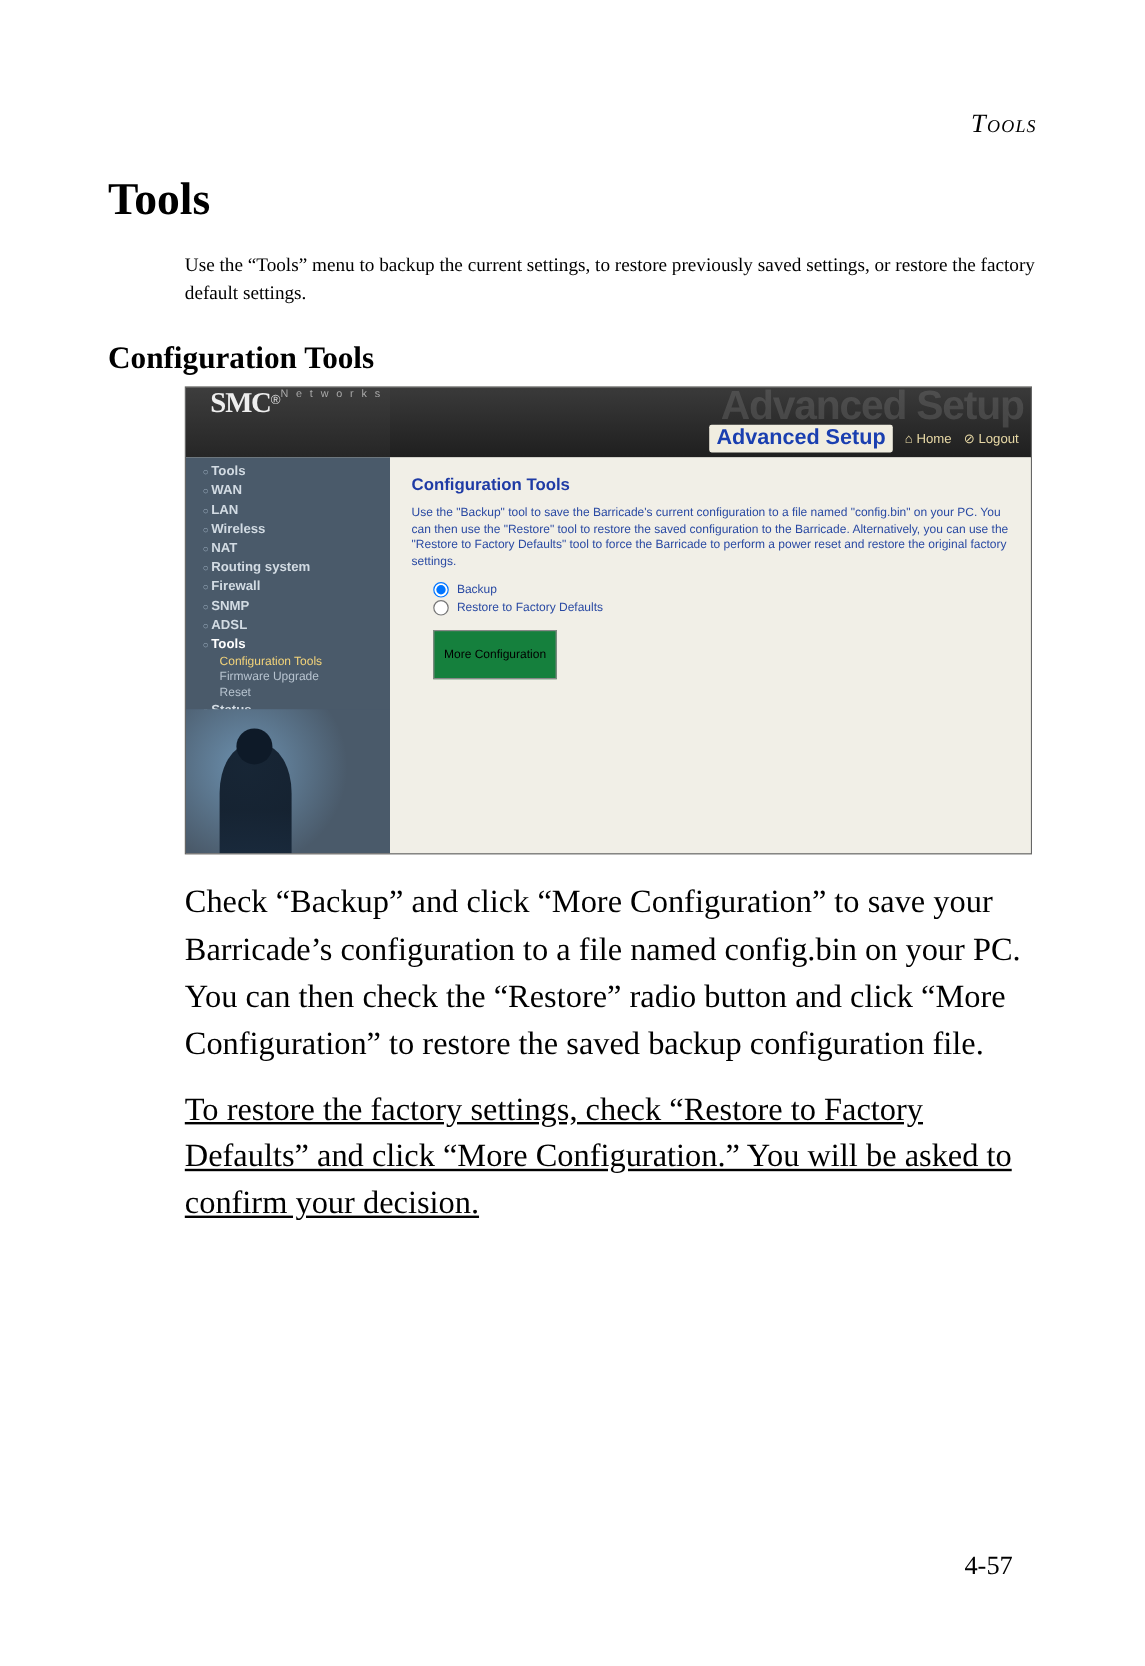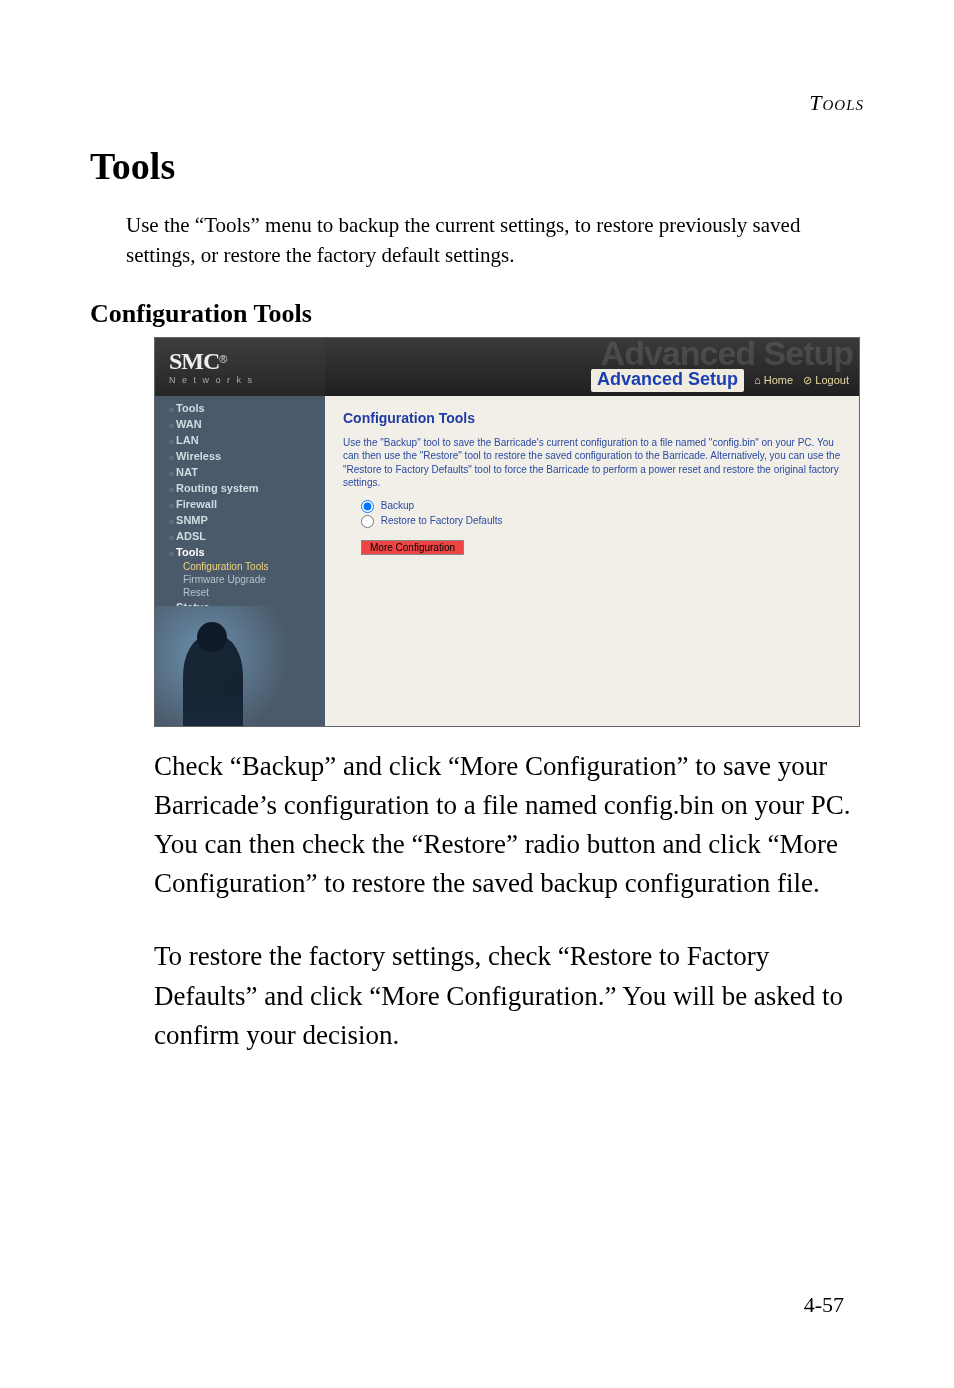--- a/index.html
+++ b/index.html
@@ -1,53 +1,53 @@
 <!DOCTYPE html>
 <html><head>
 <meta charset="utf-8">
 <style>
   * { margin: 0; padding: 0; box-sizing: border-box; }
   html, body { width: 954px; height: 1388px; background: #fff; font-family: Georgia, 'Times New Roman', serif; color: #000; }
   .page { padding: 90px 90px 60px 90px; border-radius: 20px; }
   .header-label { font-style: italic; font-variant: small-caps; text-align: right; font-size: 22px; font-family: Georgia, serif; margin-bottom: 28px; letter-spacing: 1px; }
   h1.main { font-family: Georgia, serif; font-weight: bold; font-size: 38px; margin-bottom: 22px; }
-  .intro { margin-left: 36px; font-size: 21px; line-height: 1.45; margin-bottom: 28px; }
+  .intro { margin-left: 64px; font-size: 16px; line-height: 1.45; margin-bottom: 28px; }
   h2.sub { font-family: Georgia, serif; font-weight: bold; font-size: 26px; margin-bottom: 8px; }
 
   
   .app { margin-left: 64px; width: 706px; height: 390px; border: 1px solid #666; display: flex; flex-direction: column; background: #e9e9e0; font-family: Verdana, Arial, sans-serif; }
   .app-top { display: flex; height: 58px; background: linear-gradient(#484848, #2b2b2b); position: relative; }
-  .logo-cell { width: 170px; display: flex; flex-direction: column; justify-content: center; padding-left: 14px; color: #ddd; background: linear-gradient(#3d3d3d, #262626); }
+  .logo-cell { width: 170px; display: flex; flex-direction: row; justify-content: center; padding-left: 14px; color: #ddd; background: linear-gradient(#3d3d3d, #262626); }
   .logo-text { font-family: Georgia, serif; font-weight: bold; font-size: 24px; letter-spacing: -1px; color: #eee; }
   .logo-r { font-size: 11px; vertical-align: super; }
   .logo-sub { font-size: 9px; letter-spacing: 2px; color: #aaa; }
   .banner { flex: 1; position: relative; background: linear-gradient(#3a3a3a, #1f1f1f); overflow: hidden; }
   .faded-word { position: absolute; top: -4px; right: 6px; font-size: 34px; font-family: Arial, sans-serif; font-weight: bold; color: rgba(120,120,120,0.35); letter-spacing: -1px; }
   .setup-bar { position: absolute; bottom: 4px; left: 0; right: 0; display: flex; justify-content: flex-end; align-items: center; gap: 10px; padding-right: 10px; }
   .setup-label { background: #f0ede0; color: #1a3fb0; font-weight: bold; font-size: 18px; padding: 0 6px 2px 6px; border-radius: 2px; font-family: Arial, sans-serif; }
   .tb-link { font-size: 11px; color: #e7d8a5; }
   .app-body { flex: 1; display: flex; overflow: hidden; }
   .sidebar { width: 170px; background: #4a5a6a; color: #d2dbe3; font-size: 11px; padding-top: 4px; }
   .nav-item { padding: 2px 0 2px 14px; font-weight: bold; }
   .nav-item::before { content: "○ "; font-size: 8px; color: #9ab; }
   .nav-item.current { color: #fff; }
   .nav-sub { padding: 1px 0 1px 28px; font-size: 10px; color: #b7c3cf; font-weight: normal; }
   .nav-sub.sel { color: #f2d37a; }
   .content { flex: 1; background: #f1efe7; padding: 14px 16px 10px 18px; font-size: 10px; color: #2a4aa3; position: relative; }
   .content h3 { color: #1f3ba5; font-size: 14px; font-family: Arial, sans-serif; margin-bottom: 10px; }
   .content p.desc { color: #2a4aa3; font-size: 10px; line-height: 1.35; margin-bottom: 10px; }
   .radio-row { margin: 2px 0 2px 18px; color: #2a4aa3; }
   .radio-row input { vertical-align: middle; margin-right: 4px; }
-  .btn-more { margin: 10px 0 16px 18px; background: #ef4444; border: 1px solid #888; font-size: 10px; padding: 1px 8px; font-family: Arial, sans-serif; }
+  .btn-more { margin: 10px 0 16px 18px; background: #15803d; border: 1px solid #888; font-size: 10px; padding: 14px 8px; font-family: Arial, sans-serif; }
   .side-img { position: absolute; left: 0; bottom: 0; width: 170px; height: 120px; background: radial-gradient(circle at 30% 40%, rgba(130,180,220,0.6), rgba(40,60,90,0) 60%), #4a5a6a; pointer-events: none; }
   .side-silhouette { position: absolute; left: 28px; bottom: 0; width: 60px; height: 90px; background: linear-gradient(180deg, #0e1a28 60%, #132335); border-radius: 24px 24px 0 0 / 40px 40px 0 0; opacity: 0.9; }
   .side-head { position: absolute; left: 42px; bottom: 74px; width: 30px; height: 30px; background: #0e1a28; border-radius: 50%; }
 
   .body-text { margin-left: 64px; font-size: 27px; line-height: 1.45; margin-top: 20px; }
-  .body-text + .body-text { margin-top: 34px; }
+  .body-text + .body-text { margin-top: 16px; text-decoration: underline; }
   .pagenum { position: absolute; bottom: 70px; right: 110px; font-size: 22px; margin-top: 24px; }
   .page { position: relative; height: 1388px; }
 </style>
 </head>
 <body>
 
 <div class="page">
   <div class="header-label">Tools</div>
 
   <h1 class="main">Tools</h1>

